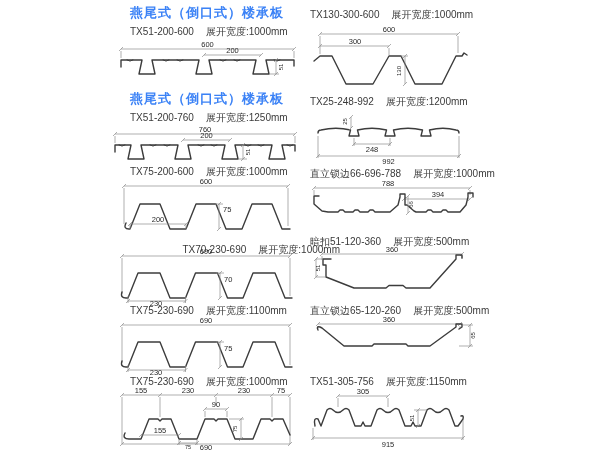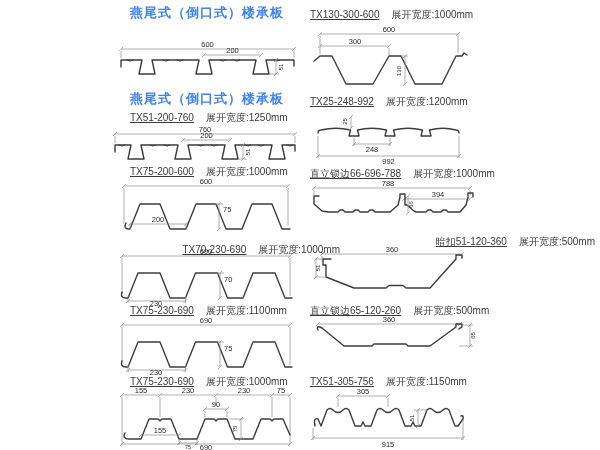--- a/index.html
+++ b/index.html
@@ -1,36 +1,39 @@
 <!DOCTYPE html>
 <html><head>
 <meta charset="utf-8">
 <style>
   html,body{margin:0;padding:0;}
   body{width:600px;height:450px;background:#fff;position:relative;overflow:hidden;
        font-family:"Liberation Sans","DejaVu Sans",sans-serif;}
   .sec{position:absolute;}
   .title{font-size:13px;font-weight:bold;color:#3b82f6;letter-spacing:1px;}
   .sub{font-size:10px;color:#3a3a3a;margin-top:3px;white-space:nowrap;}
-  .sub .model{margin-right:12px;text-decoration:underline;}
+  .sub .model{margin-right:12px;}
   .lpad{padding-left:25px;}
   svg{display:block;overflow:visible;}
   .p{fill:none;stroke:#3c3c3c;stroke-width:1.4;stroke-linejoin:round;stroke-linecap:round;}
   .pb{fill:none;stroke:#3c3c3c;stroke-width:1;stroke-linecap:round;}
   .d{fill:none;stroke:#8c8c8c;stroke-width:0.7;}
   text{fill:#2a2a2a;}
   .dt{font-size:7.5px;}
   .dts{font-size:6px;}
   .dtt{font-size:5.5px;}
 </style>
 </head>
 <body>
 
 <div class="sec lpad" style="left:105px;top:4px;width:210px;">
   <div class="title">燕尾式（倒口式）楼承板</div>
+  <div class="sub">
+    <span class="model">TX51-200-600</span><span>展开宽度:1000mm</span>
+  </div>
 </div>
 <svg class="sec" style="left:113px;top:38px;" width="190" height="48" viewBox="0 0 190 48">
   <path class="d" d="M8,11 L181,11 M8,13 L8,20 M181,13 L181,20 M6,13 L10,9 M179,13 L183,9"></path>
   <text class="dt" x="94.5" y="9" text-anchor="middle">600</text>
   <path class="d" d="M91,17 L148,17 M89,19 L93,15 M146,19 L150,15"></path>
   <text class="dt" x="119.5" y="15" text-anchor="middle">200</text>
   <path class="p" d="M8,29 L8,22 L29,22 L26,36 L42,36 L39,22 L86,22 L83,36 L99,36 L96,22 L143,22 L140,36 L156,36 L153,22 L181,22 L181,28"></path>
   <path class="pb" d="M14,22 q3,2.4 6,0 M50,22 q3,2.4 6,0 M64,22 q3,2.4 6,0 M107,22 q3,2.4 6,0 M121,22 q3,2.4 6,0 M161,22 q3,2.4 6,0"></path>
   <path class="d" d="M163,22 L163,36 M161,24 L165,20 M161,38 L165,34 M156,36 L166,36"></path>
   <text class="dts" x="170" y="29" text-anchor="middle" transform="rotate(-90 170 29)">51</text>
@@ -160,21 +163,21 @@
 <svg class="sec" style="left:310px;top:180px;" width="210" height="50" viewBox="0 0 210 50">
   <path class="d" d="M4,8 L160,8 M2,10 L6,6 M158,10 L162,6 M4,10 L4,15 M160,10 L160,15"></path>
   <text class="dt" x="78" y="6" text-anchor="middle">788</text>
   <path class="d" d="M94,19 L160,19 M92,21 L96,17 M158,21 L162,17"></path>
   <text class="dt" x="128" y="17" text-anchor="middle">394</text>
   <path class="p" d="M9,16 L4,16 L4,24 L12,31 L18,32 L28,32 l2,-2 l3,0 l2,2 L43,32 l2,-2 l3,0 l2,2 L58,32 l2,-2 l3,0 l2,2 L80,32 L88,25 L90,17 L90,14 L95,14 L95,25 L97,25 L104,31 L106,32 L116,32 l2,-2 l3,0 l2,2 L131,32 l2,-2 l3,0 l2,2 L150,32 L156,25 L158,17 L158,13 L163,13 L163,17"></path>
   <path class="d" d="M98,16 L98,33 M96,18 L100,14 M96,35 L100,31"></path>
   <text class="dts" x="103" y="24.5" text-anchor="middle" transform="rotate(-90 103 24.5)">66</text>
 </svg>
 
-<div class="sec" style="left:310px;top:232px;width:285px;text-align:right;">
+<div class="sec" style="left:310px;top:232px;width:285px;">
   <div class="sub">
     <span class="model">暗扣51-120-360</span><span>展开宽度:500mm</span>
   </div>
 </div>
 <svg class="sec" style="left:310px;top:246px;" width="195" height="58" viewBox="0 0 195 58">
   <path class="d" d="M12,8 L152,8 M10,10 L14,6 M150,10 L154,6 M12,10 L12,14 M152,10 L152,13"></path>
   <text class="dt" x="82" y="6" text-anchor="middle">360</text>
   <path class="p" d="M21,13 L13,13 L13,19 L16,19 L16,31 L44,42 L76,42 L79,39.5 L93,39.5 L96,42 L120,42 L146,13 L146,9 L152,9 L152,12"></path>
   <path class="d" d="M6,13 L6,31 M4,15 L8,11 M4,33 L8,29 M6,13 L13,13 M6,31 L16,31"></path>
   <text class="dts" x="10" y="22" text-anchor="middle" transform="rotate(-90 10 22)">51</text>

